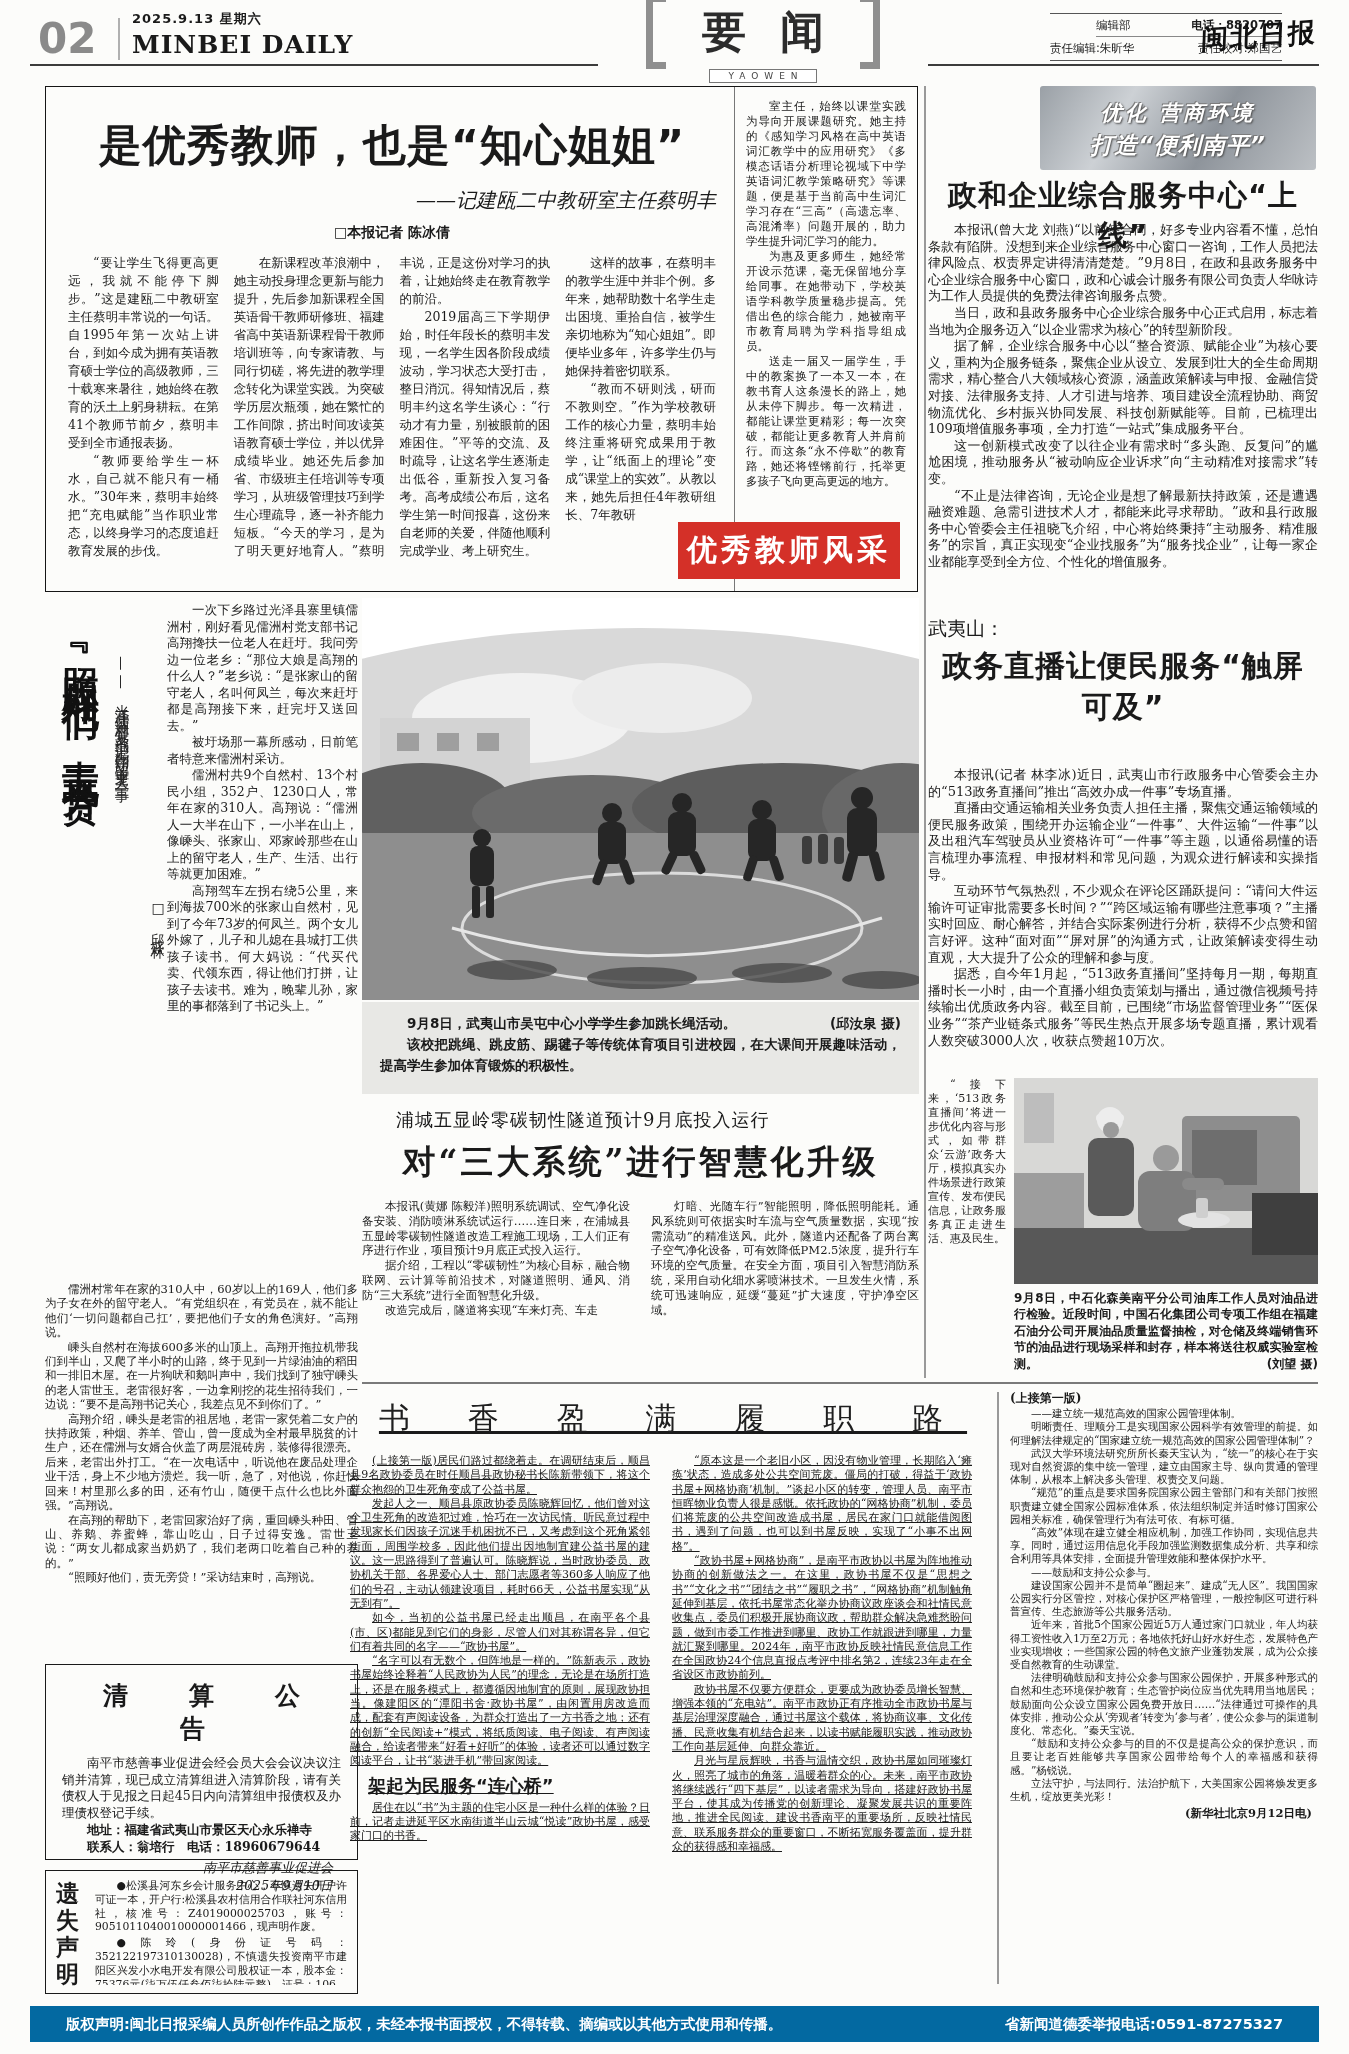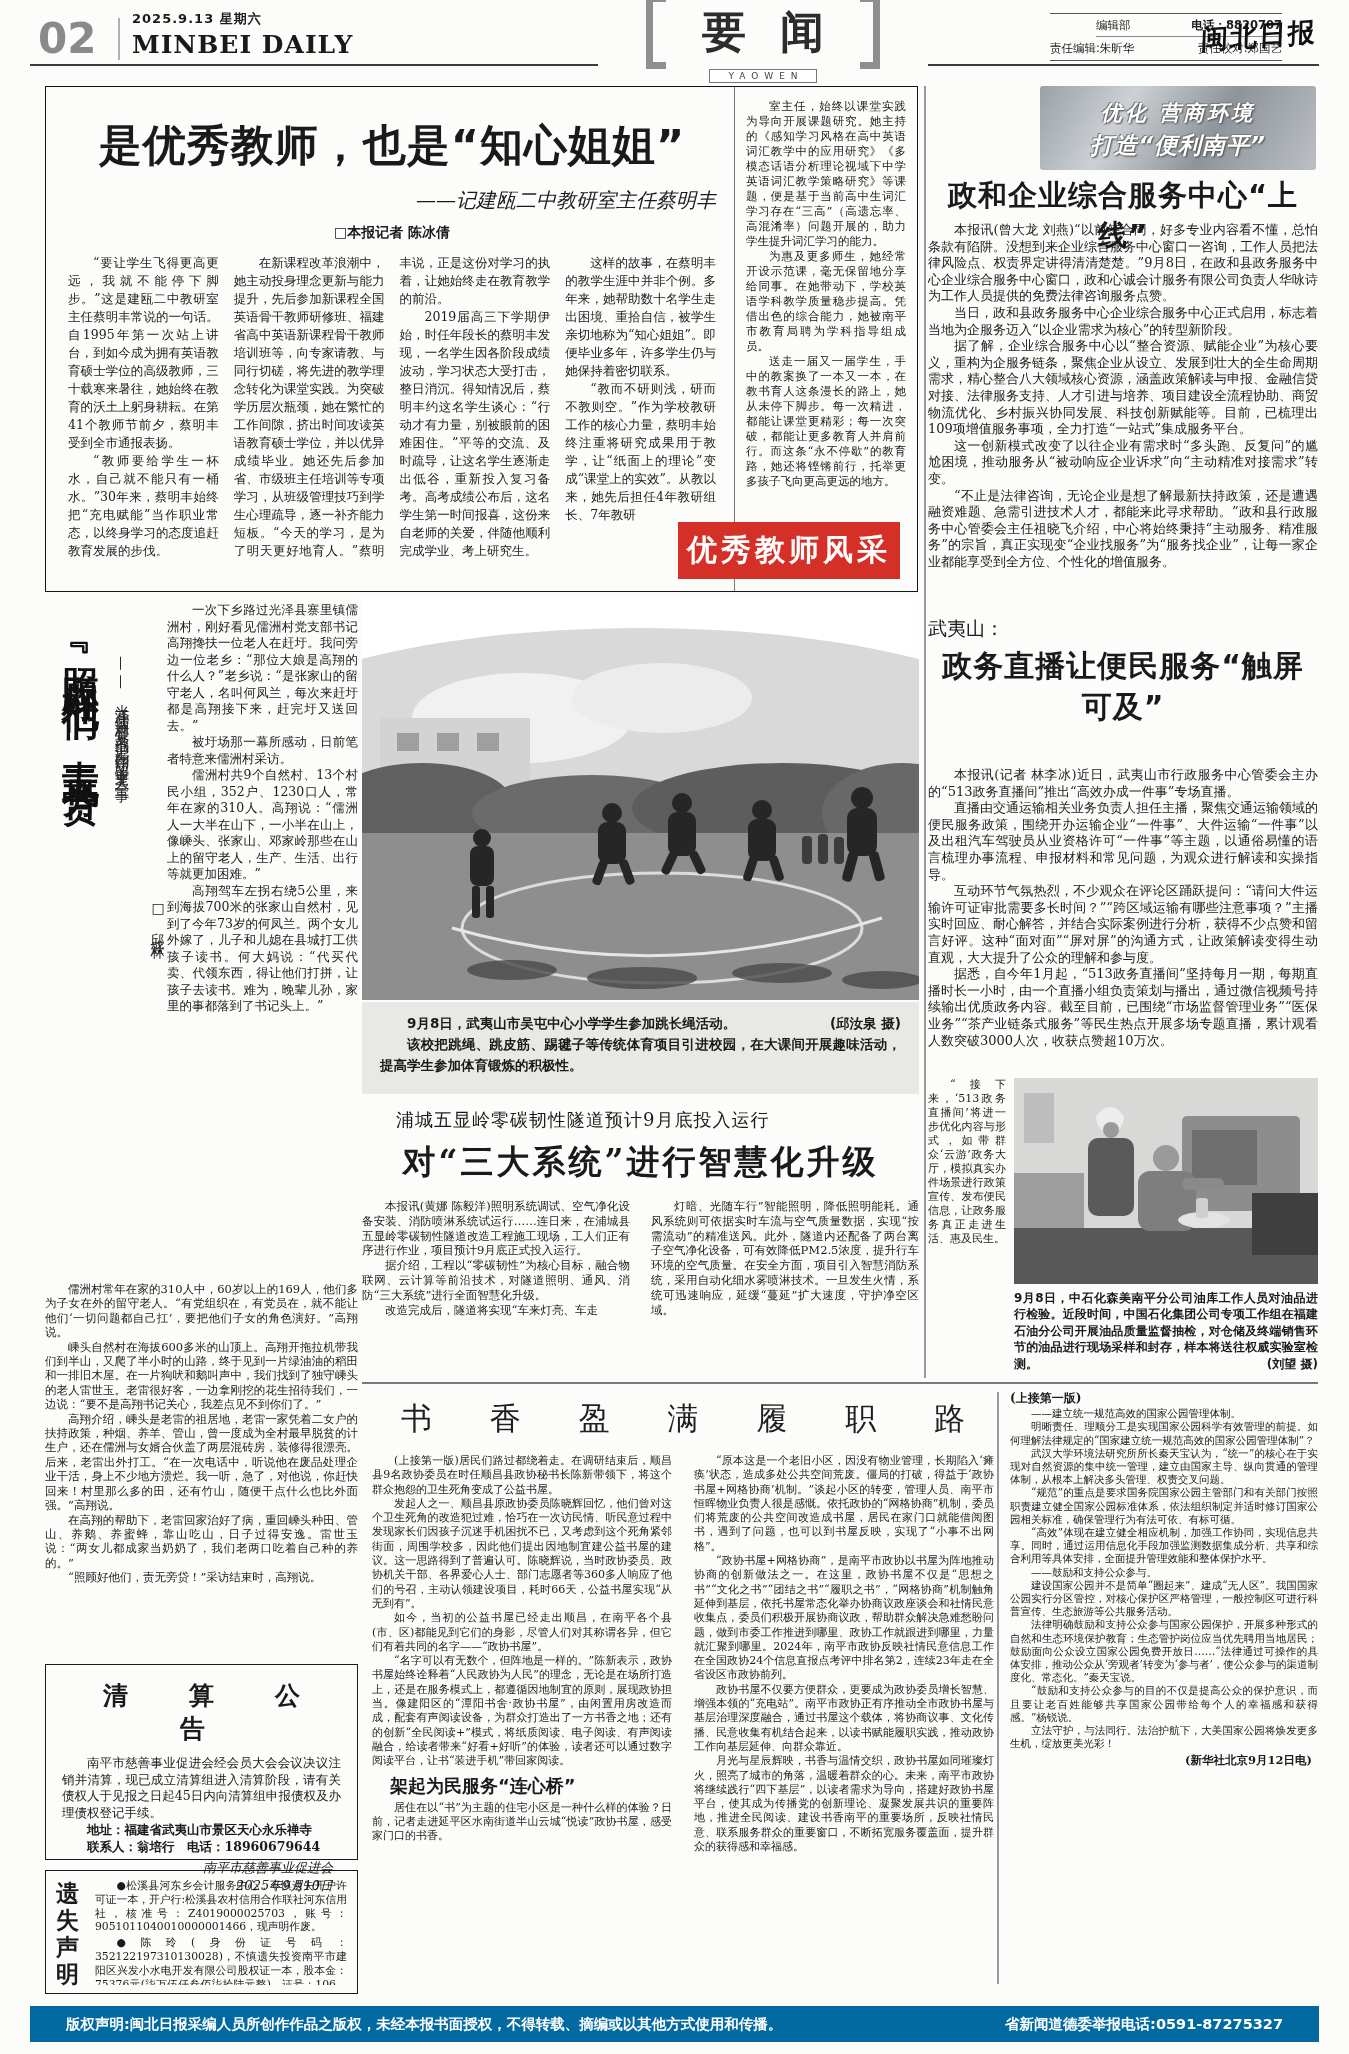--- a/index.html
+++ b/index.html
@@ -63,21 +63,21 @@
   #jumprope-photo{left:362px;top:598px;width:557px;height:402px;}
   #jumprope-caption{left:362px;top:1002px;width:557px;height:92px;background:#e8e8e5;box-sizing:border-box;padding:11px 18px 6px;
     font-family:"DejaVu Sans","Liberation Sans",sans-serif;font-weight:bold;font-size:13.5px;line-height:21px;}
   .credit-r{float:right;font-weight:bold;}
   #tunnel{left:362px;top:1106px;width:557px;height:272px;}
   .tn-kicker{font-size:18px;letter-spacing:1px;padding-left:34px;margin:2px 0 8px;}
   .tn-h{font-size:33px;font-weight:bold;letter-spacing:3px;text-align:center;margin-bottom:14px;}
   .tn-cols{display:flex;gap:21px;height:156px;overflow:hidden;}
   .tn-col{width:268px;font-size:11.5px;line-height:14.8px;overflow:hidden;}
   #hr-mid{left:362px;top:1382px;width:956px;height:2px;background:#7a7a7a;}
-  #shuxiang{left:372px;top:1396px;width:622px;height:590px;}
+  #shuxiang{left:350px;top:1396px;width:622px;height:590px;text-decoration:underline;}
   .sx-title{text-align:center;font-size:31px;letter-spacing:24px;text-indent:24px;color:#1f1f1f;margin:2px 0 14px;}
   .sx-cols{display:flex;gap:22px;height:528px;overflow:hidden;}
   .sx-col{width:300px;font-size:11px;line-height:14.3px;overflow:hidden;}
   .sx-subhead{font-family:"DejaVu Sans","Liberation Sans",sans-serif;font-size:18px;font-weight:bold;margin:10px 0 8px;text-indent:1em;}
   
   #zh-banner{left:1040px;top:86px;width:276px;height:84px;border-radius:3px;
     background:linear-gradient(120deg,#9aa0a6,#cdd1d5 30%,#8e949b 62%,#bcc0c4);
     color:#fff;text-align:center;font-weight:bold;font-style:italic;
     font-family:"DejaVu Sans","Liberation Sans",sans-serif;
     text-shadow:1px 1px 2px #4a4a4a,-1px -1px 0 #7e7e7e;overflow:hidden;}
@@ -354,20 +354,21 @@
 <div id="park" class="abs">
   <div class="pk-lead">(上接第一版)</div>
   <div>
       <p class="para">——建立统一规范高效的国家公园管理体制。</p>
       <p class="para">明晰责任、理顺分工是实现国家公园科学有效管理的前提。如何理解法律规定的“国家建立统一规范高效的国家公园管理体制”？</p>
       <p class="para">武汉大学环境法研究所所长秦天宝认为，“统一”的核心在于实现对自然资源的集中统一管理，建立由国家主导、纵向贯通的管理体制，从根本上解决多头管理、权责交叉问题。</p>
       <p class="para">“规范”的重点是要求国务院国家公园主管部门和有关部门按照职责建立健全国家公园标准体系，依法组织制定并适时修订国家公园相关标准，确保管理行为有法可依、有标可循。</p>
       <p class="para">“高效”体现在建立健全相应机制，加强工作协同，实现信息共享。同时，通过运用信息化手段加强监测数据集成分析、共享和综合利用等具体安排，全面提升管理效能和整体保护水平。</p>
       <p class="para">——鼓励和支持公众参与。</p>
       <p class="para">建设国家公园并不是简单“圈起来”、建成“无人区”。我国国家公园实行分区管控，对核心保护区严格管理，一般控制区可进行科普宣传、生态旅游等公共服务活动。</p>
+      <p class="para">近年来，首批5个国家公园近5万人通过家门口就业，年人均获得工资性收入1万至2万元；各地依托好山好水好生态，发展特色产业实现增收；一些国家公园的特色文旅产业蓬勃发展，成为公众接受自然教育的生动课堂。</p>
       <p class="para">法律明确鼓励和支持公众参与国家公园保护，开展多种形式的自然和生态环境保护教育；生态管护岗位应当优先聘用当地居民；鼓励面向公众设立国家公园免费开放日……“法律通过可操作的具体安排，推动公众从‘旁观者’转变为‘参与者’，使公众参与的渠道制度化、常态化。”秦天宝说。</p>
       <p class="para">“鼓励和支持公众参与的目的不仅是提高公众的保护意识，而且要让老百姓能够共享国家公园带给每个人的幸福感和获得感。”杨锐说。</p>
       <p class="para">立法守护，与法同行。法治护航下，大美国家公园将焕发更多生机，绽放更美光彩！</p>
     </div>
   <div class="pk-credit">(新华社北京9月12日电)</div>
 </div>
 
 <div id="vr1" class="abs v-rule"></div>
 <div id="vr2" class="abs v-rule"></div>
 

